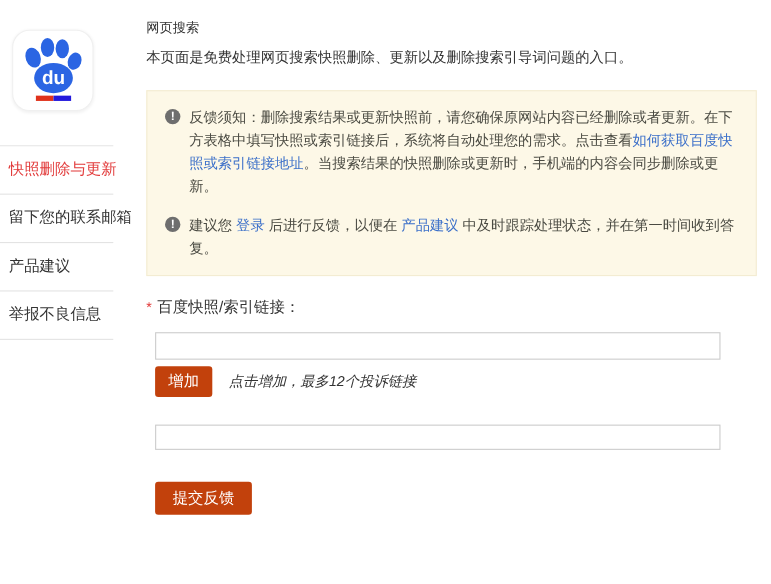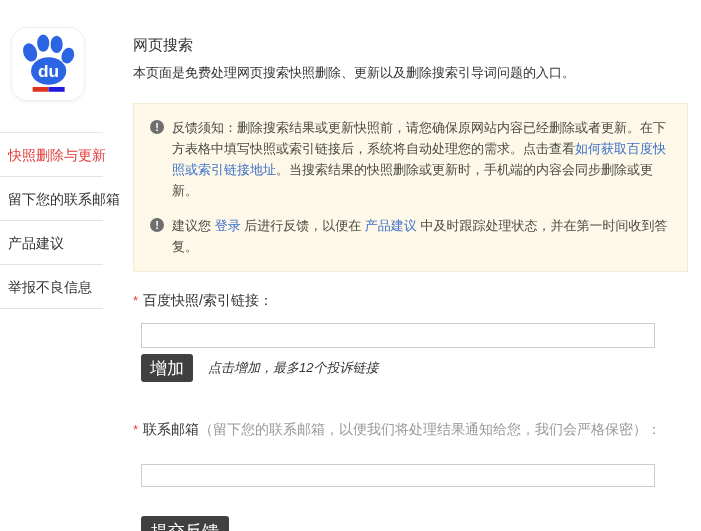--- a/index.html
+++ b/index.html
@@ -7,49 +7,49 @@
     font-family:"Liberation Sans", sans-serif; color:#333; }
 
   
   .logo-card { position:absolute; left:11px; top:27px; width:74px; height:74px;
     background:#fff; border:1px solid #f0f0f0; border-radius:16px;
     box-shadow:0 1px 3px rgba(0,0,0,.06); display:flex; align-items:center; justify-content:center; }
   .logo-card svg { width:64px; height:64px; }
 
   
   .side-menu { position:absolute; left:0; top:132px; width:103px;
-    border-top:1px solid #e6e6e6; }
+    border-top:1px solid #e6e6e6;font-family:Liberation Mono, monospace; }
   .side-item { height:44px; line-height:44px; padding-left:8px; font-size:14px;
     color:#333; border-bottom:1px solid #e3e3e3; cursor:pointer; white-space:nowrap; }
   .side-item.active { color:#e23c3c; }
 
   
   .main { position:absolute; left:133px; top:0; width:555px; }
-  .page-title { margin-top:36px; font-size:15px; color:#333; }
+  .page-title { margin-top:17px; font-size:12px; color:#333; }
   .page-desc  { margin-top:9px; font-size:13px; color:#333; }
 
   .notice { margin-top:21px; background:#fdf8e7; border:1px solid #f3ecd2;
     padding:13px 16px 14px 16px; font-size:13px; line-height:21px; color:#4a4a42; }
   .notice p { position:relative; padding-left:22px; }
   .notice p + p { margin-top:14px; }
   .bang { position:absolute; left:0; top:3px; width:14px; height:14px; border-radius:50%;
     background:#6e6e6e; color:#fff; font-size:11px; font-weight:bold; line-height:14px;
     text-align:center; display:inline-block; }
   a.lnk { color:#3b6fc9; text-decoration:none; cursor:pointer; }
 
   .form-row-label { margin-top:20px; font-size:14px; color:#333; }
   .req { color:#e23c3c; margin-right:5px; font-size:13px; }
   .label-note { color:#999; }
 
   .txt-input { display:block; margin-left:8px; margin-top:13px; width:514px; height:25px;
     border:1px solid #ccc; background:#fff; font-size:13px; padding:0 6px; outline:none; }
 
   .add-row { margin-left:8px; margin-top:6px; display:flex; align-items:center; }
-  .btn { background:#404040; color:#fff; border:none; border-radius:3px;
-    font-size:17px; cursor:pointer; font-family:"Liberation Sans", sans-serif; }
+  .btn { background:#c2410c; color:#fff; border:none; border-radius:3px;
+    font-size:14px; cursor:pointer; font-family:"Liberation Sans", sans-serif; }
   .btn-add { width:52px; height:28px; }
   .add-hint { margin-left:15px; font-size:13px; color:#333;font-style:italic; }
 
   .email-row { margin-top:39px; }
   .email-input { margin-top:25px; height:23px; }
   .btn-submit { display:block; margin-left:8px; margin-top:29px; width:88px; height:30px; }
 </style>
 </head>
 <body>
 
@@ -93,19 +93,16 @@
   <div class="form-row-label">
     <span class="req">*</span><span>百度快照/索引链接：</span>
   </div>
   <input class="txt-input" type="text" value="" style="">
 
   <div class="add-row">
     <button class="btn btn-add">增加</button>
     <span class="add-hint">点击增加，最多12个投诉链接</span>
   </div>
 
-  <div class="form-row-label email-row">
-    <span class="req">*</span><span>联系邮箱</span><span class="label-note">（留下您的联系邮箱，以便我们将处理结果通知给您，我们会严格保密）：</span>
-  </div>
   <input class="txt-input email-input" type="text" value="" style="">
 
   <button class="btn btn-submit">提交反馈</button>
 </div>
 
 </body></html>

